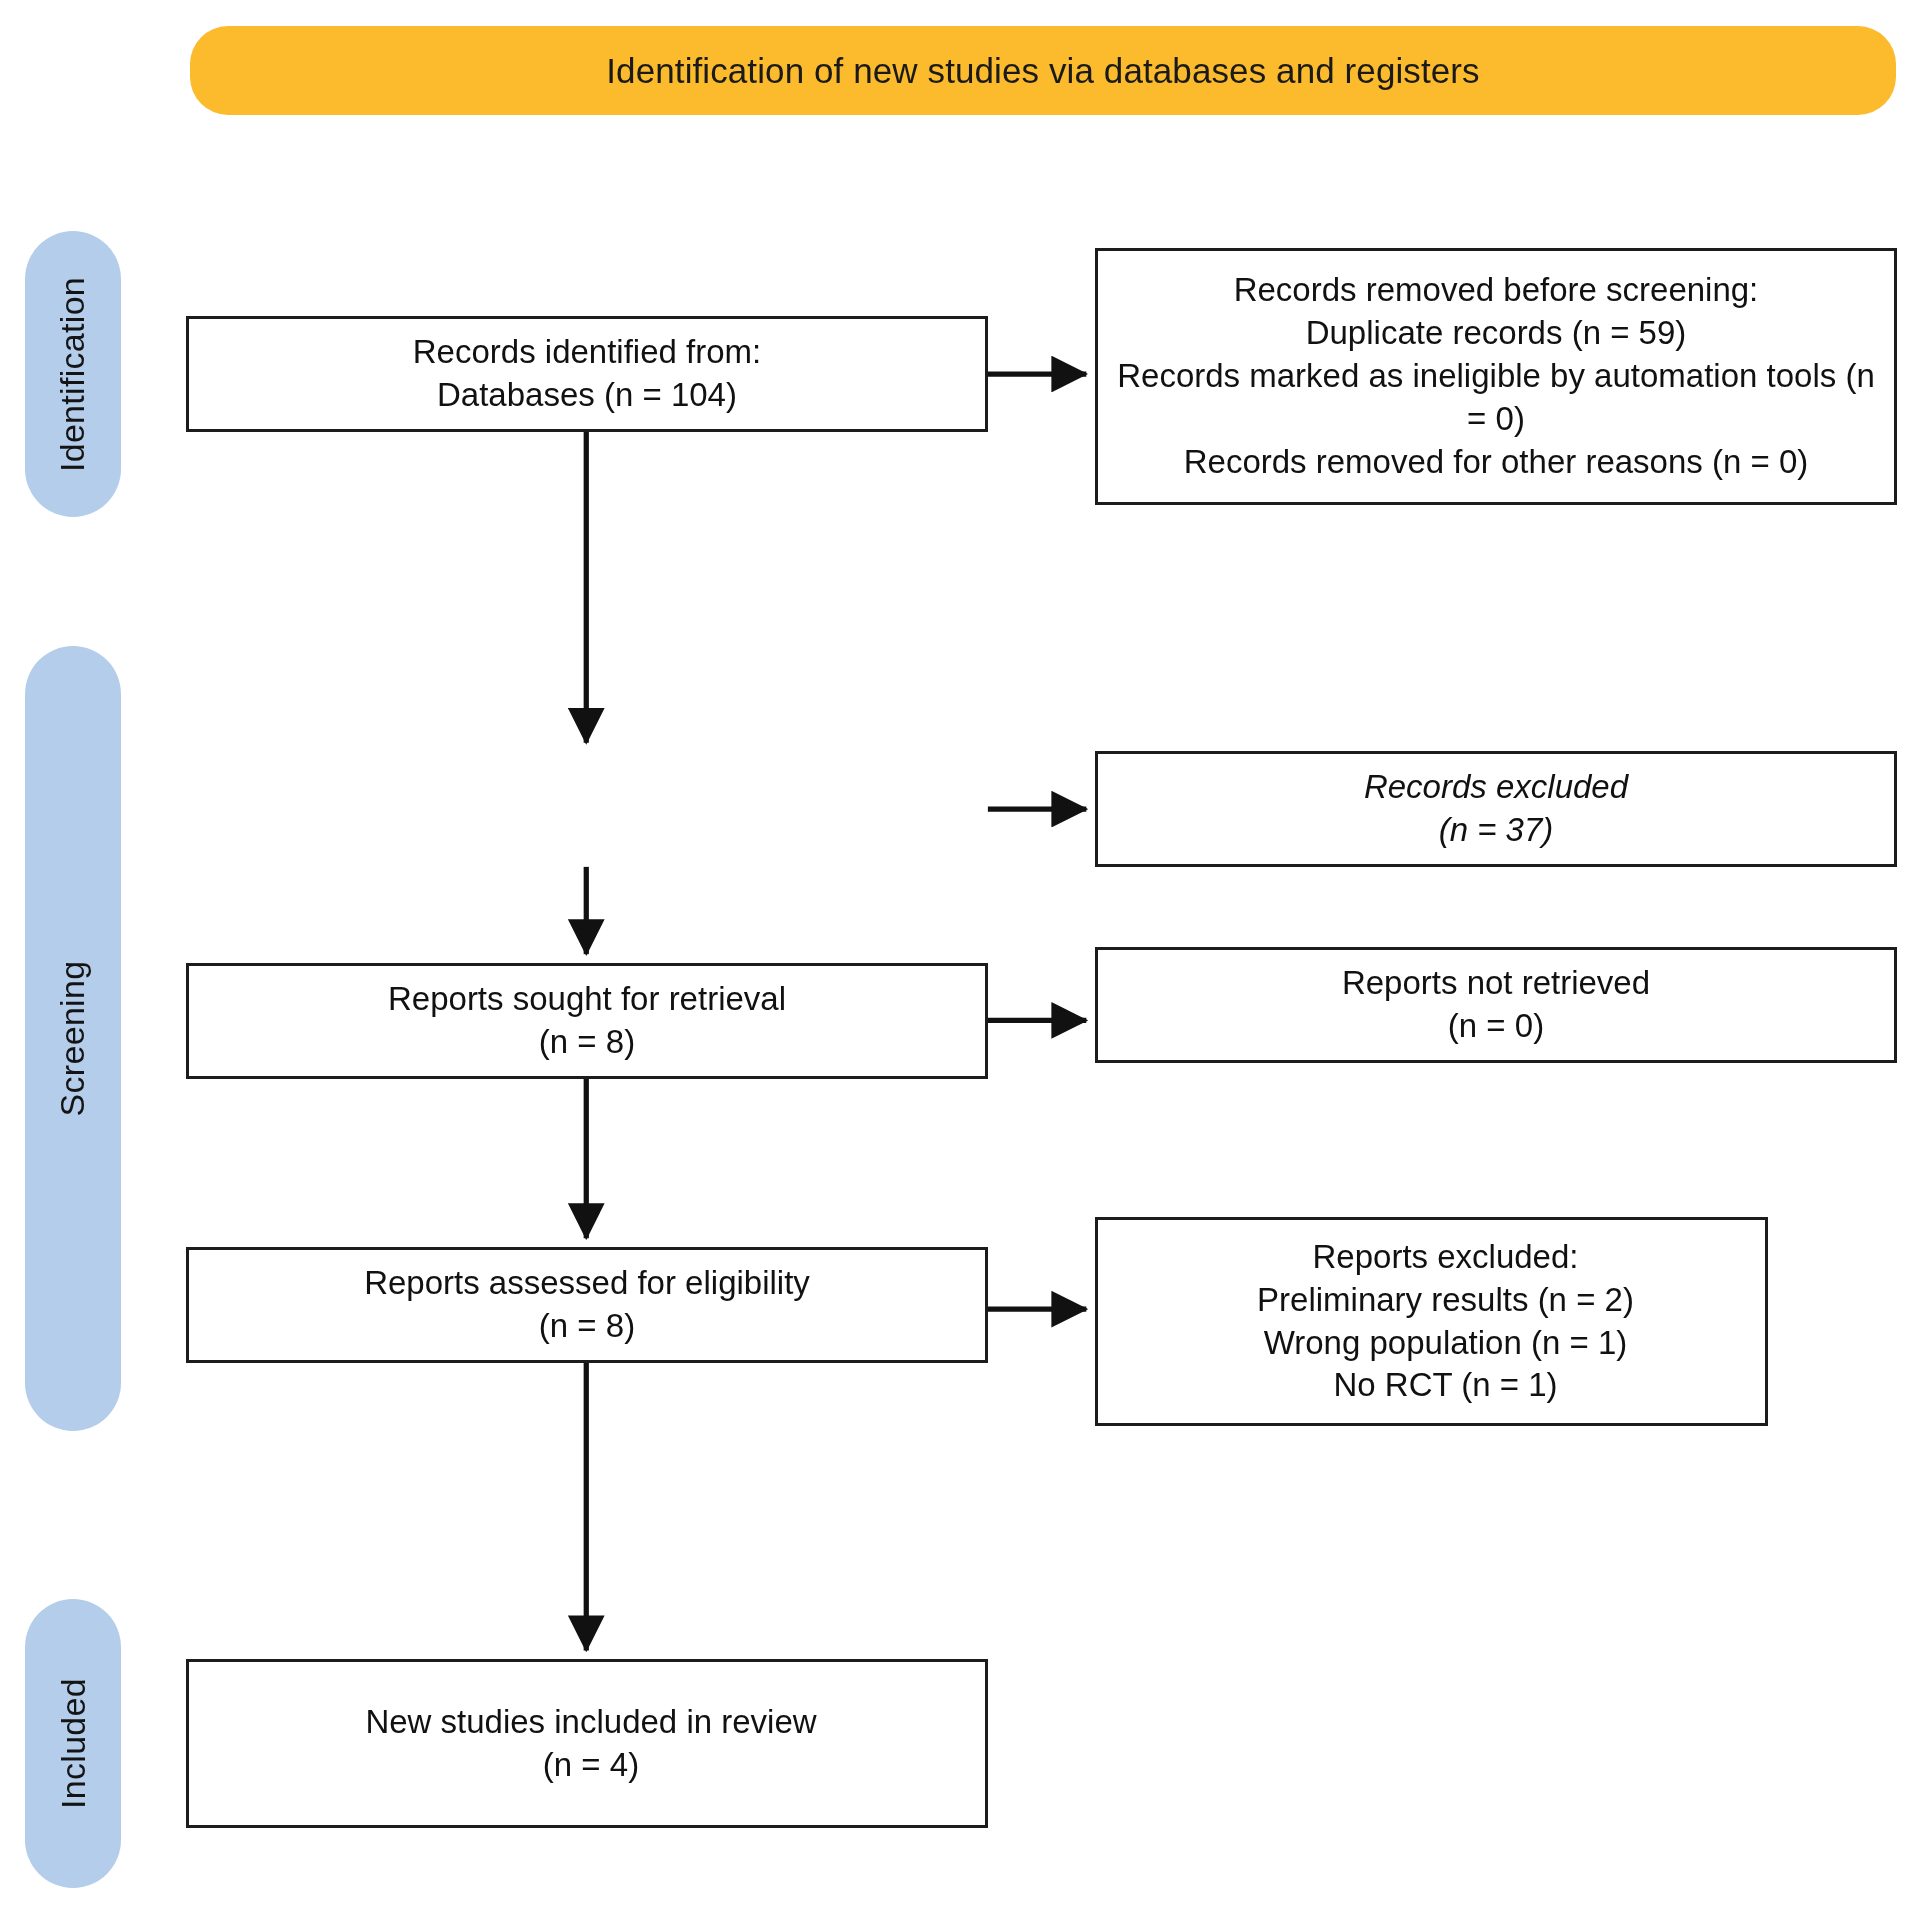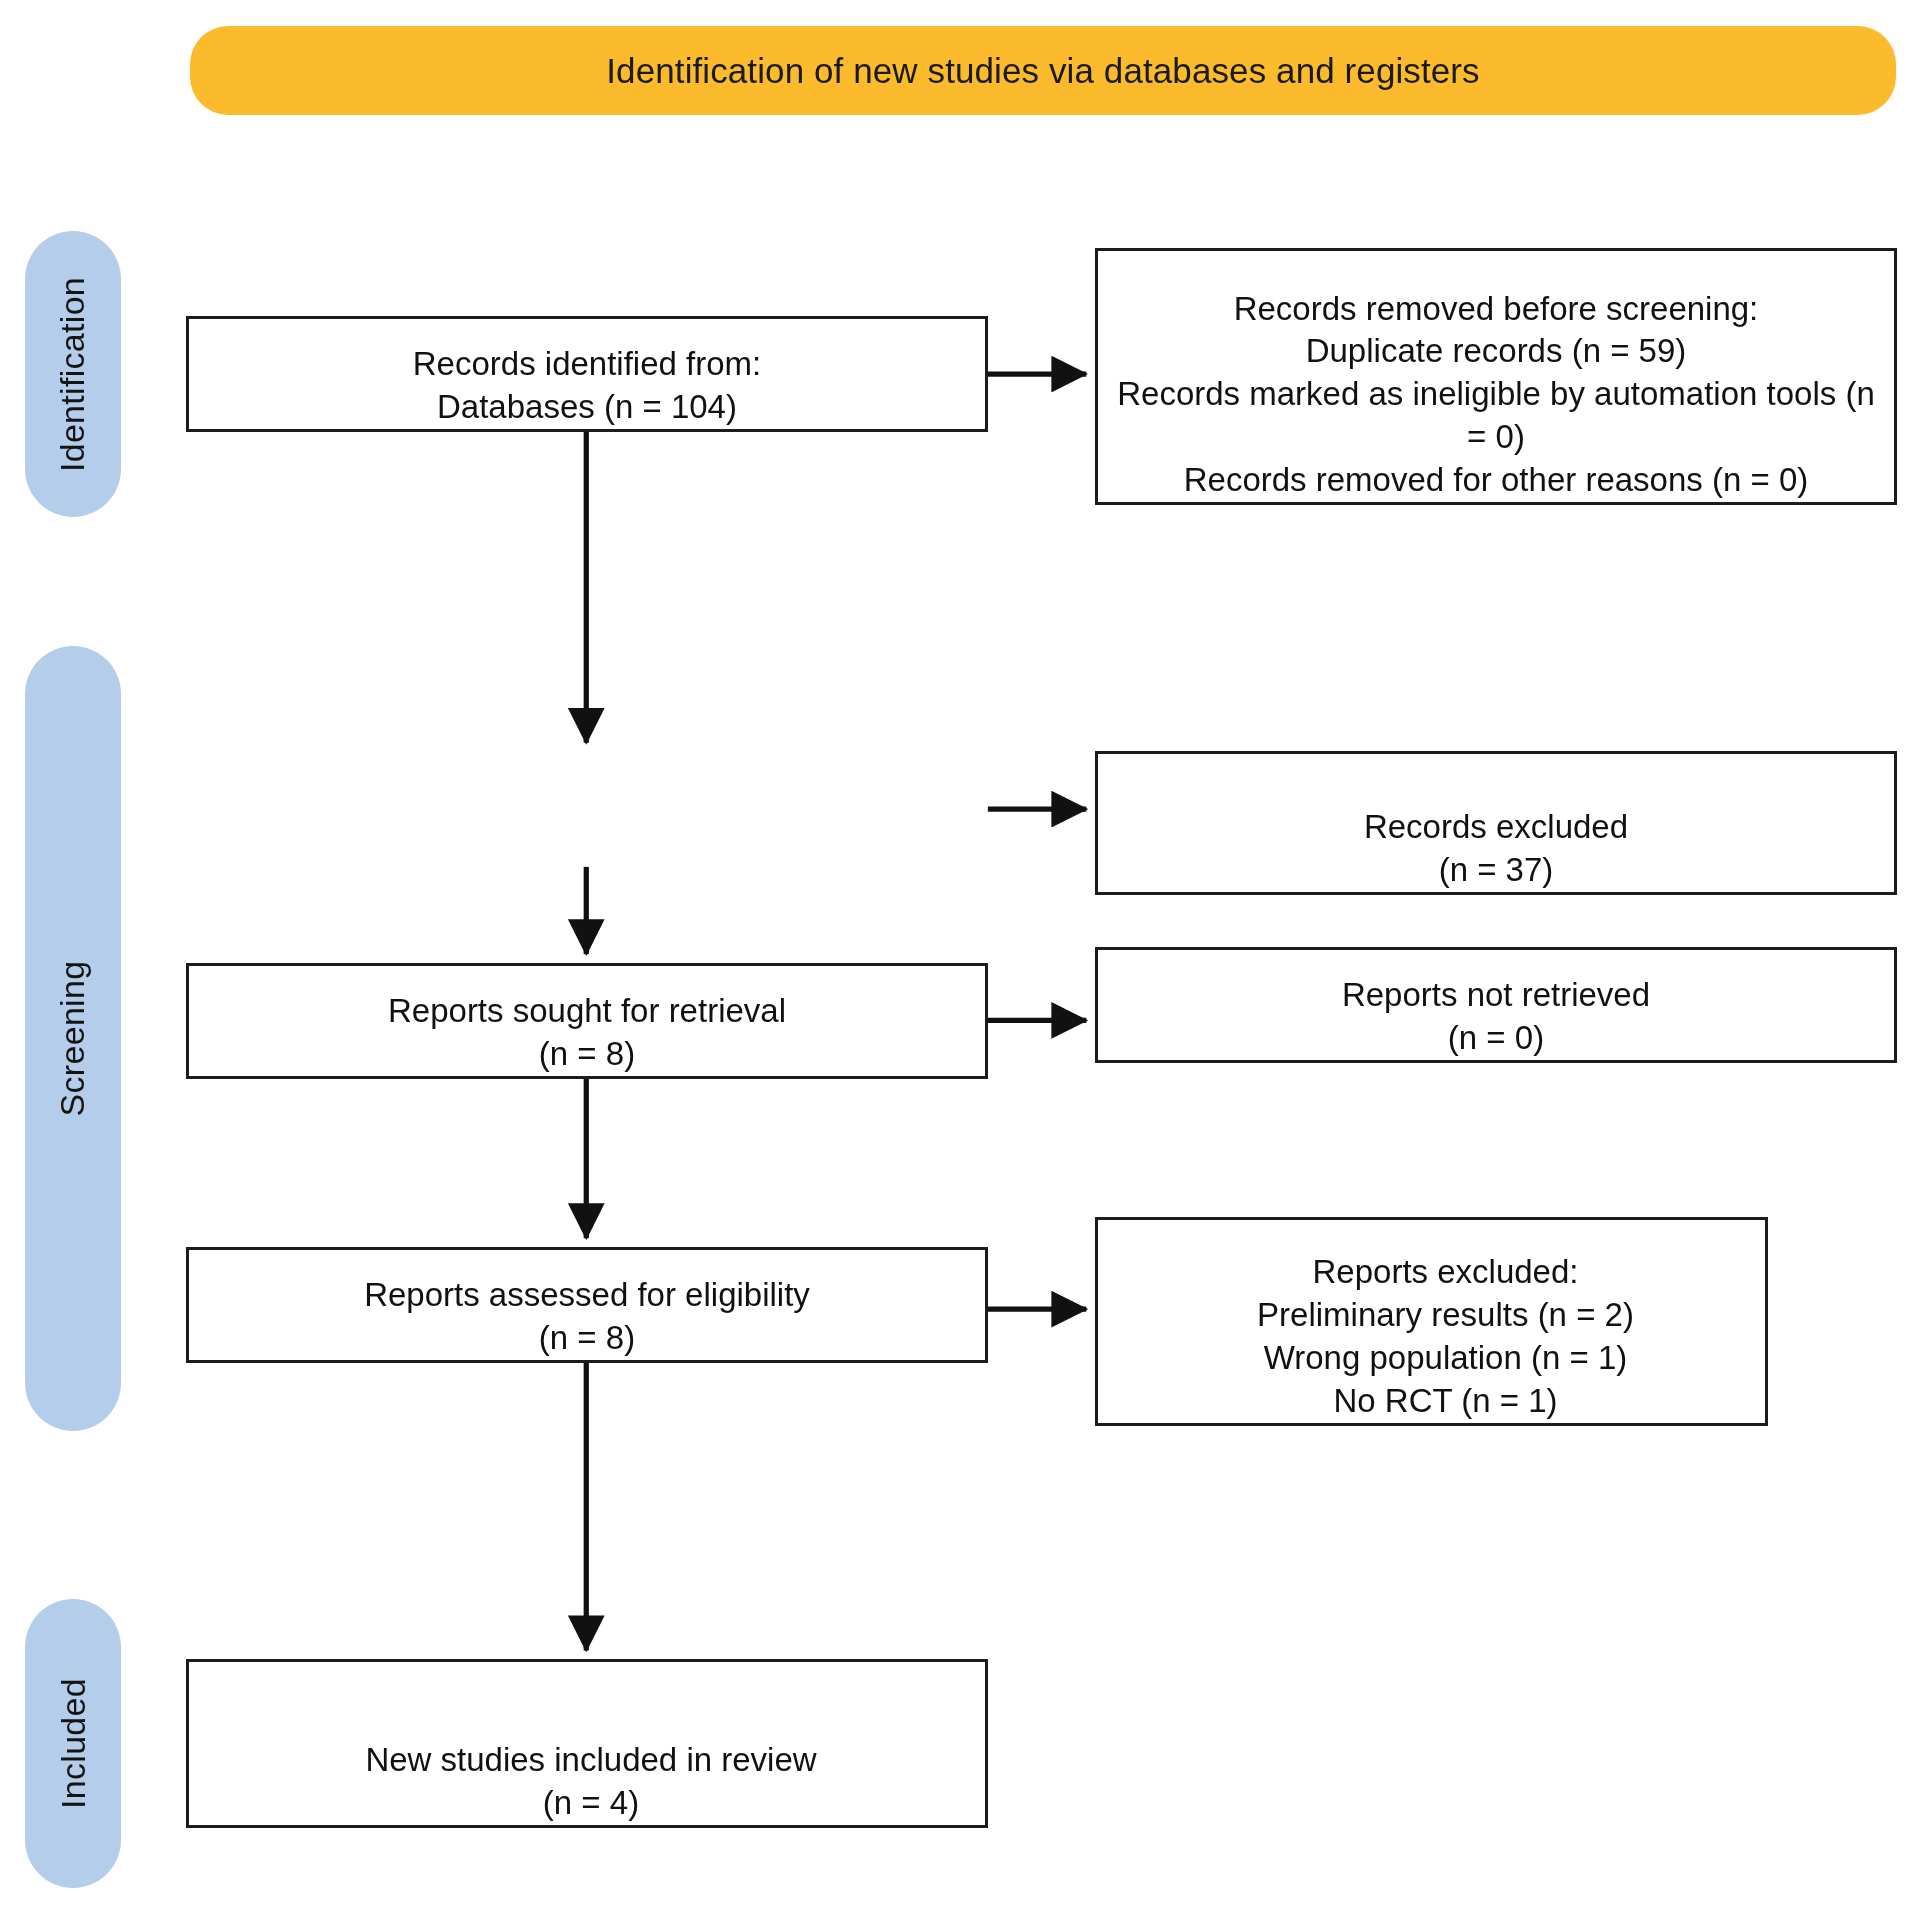--- a/index.html
+++ b/index.html
@@ -67,42 +67,42 @@
   #pill-screening     { top: 646px;  height: 785px; }
   #pill-included      { top: 1599px; height: 289px; }
 
   
   .box {
     position: absolute;
     background: #ffffff;
     border: 3.3px solid #1c1c1c;
     box-sizing: border-box;
     display: flex;
-    align-items: flex-end;
+    align-items: center;
     justify-content: center;
     text-align: center;
   }
   .box-text {
     font-size: 33px;
     line-height: 1.30;
     color: #111111;
     padding: 0 11.8px;
     white-space: pre-line;
   }
 
   
   #box-identified   { left: 186px; top: 316px;  width: 802px; height: 116px; }
   #box-screened     { left: 186px; top: 751px; width: 802px; height: 116px; }
   #box-sought       { left: 186px; top: 963px; width: 802px; height: 116px; }
   #box-assessed     { left: 186px; top: 1247px; width: 802px; height: 116px; }
   #box-included     { left: 186px; top: 1659px; width: 802px; height: 169px; padding-left: 8px; }
 
   
   #box-removed      { left: 1095px; top: 248px;  width: 802px; height: 257px; }
-  #box-excluded-rec { left: 1095px; top: 751px; width: 802px; height: 144px; }
+  #box-excluded-rec { left: 1095px; top: 751px; width: 802px; height: 116px; font-style: italic; }
   #box-notretrieved { left: 1095px; top: 947px; width: 802px; height: 116px; }
   #box-excluded-rep { left: 1095px; top: 1217px; width: 673px; height: 209px; padding-left: 28px; }
 
   
   #connectors {
     position: absolute;
     left: 0;
     top: 0;
     width: 1918px;
     height: 1926px;

